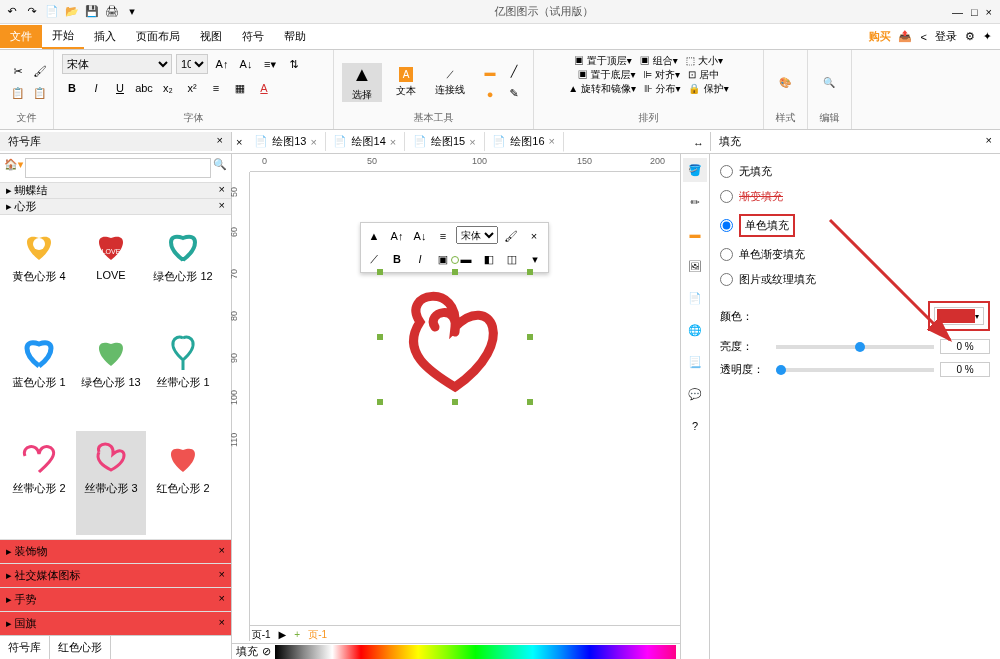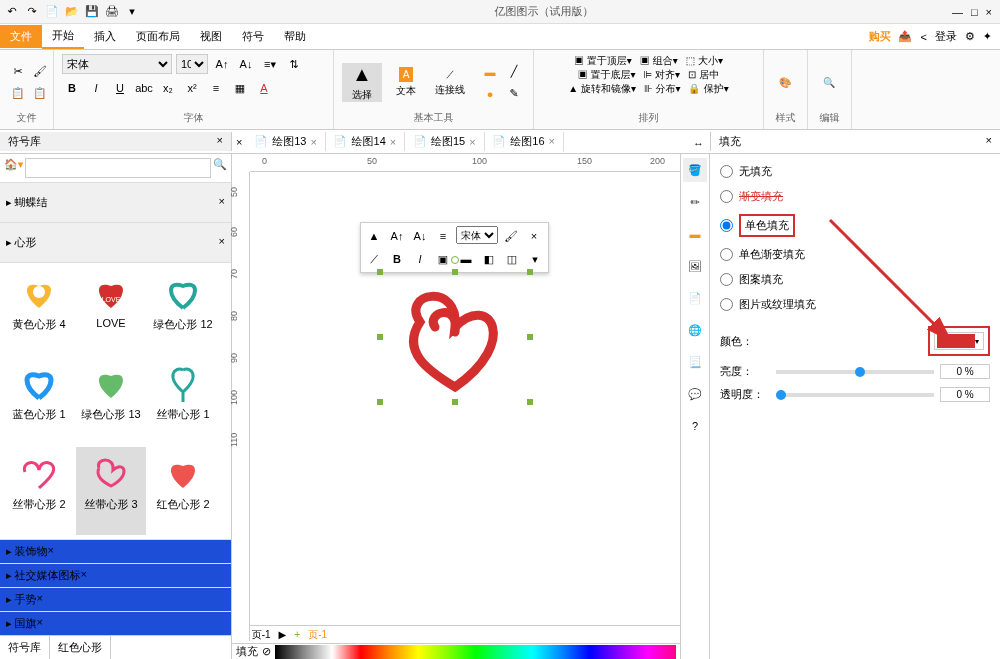--- a/index.html
+++ b/index.html
@@ -39,27 +39,27 @@
 .doctab.active { background: #fff; border-bottom: 1px solid #fff; }
 .doctab .close { color: #888; }
 
 
 .main { display: flex; height: 505px; }
 
 
 .leftpanel { width: 232px; border-right: 1px solid #ccc; display: flex; flex-direction: column; }
 .search-row { display: flex; padding: 4px; gap: 2px; border-bottom: 1px solid #ddd; }
 .search-input { flex: 1; height: 20px; border: 1px solid #ccc; }
-.cat-header { padding: 12px 6px; background: #f0f0f0; border-bottom: 1px solid #ddd; display: flex; justify-content: space-between; }
+.cat-header { padding: 0 6px; background: #f0f0f0; border-bottom: 1px solid #ddd; display: flex; justify-content: space-between; }
 .shapes-grid { flex: 1; display: flex; flex-wrap: wrap; padding: 4px; gap: 2px; overflow: hidden; }
 .shape-item { width: 70px; display: flex; flex-direction: column; align-items: center; }
 .shape-item.selected { background: #ddd; }
 .shape-thumb { width: 60px; height: 50px; display: flex; align-items: center; justify-content: center; }
 .shape-label { font-size: 11px; text-align: center; }
-.cat-collapsed { padding: 4px 6px; background: #1d4ed8; border-top: 1px solid #ddd; display: flex; justify-content: flex-start; }
+.cat-collapsed { padding: 4px 6px; background: #ef4444; border-top: 1px solid #ddd; display: flex; justify-content: space-between; }
 .bottom-tabs { display: flex; border-top: 1px solid #ccc; }
 .bottom-tab { padding: 4px 8px; border-right: 1px solid #ccc; }
 
 
 .canvas-area { flex: 1; display: flex; flex-direction: column; position: relative; background: #fff; }
 .ruler-h { height: 18px; background: #fff; border-bottom: 1px solid #ccc; margin-left: 18px; position: relative; font-size: 9px; color: #666; }
 .ruler-h span { position: absolute; top: 2px; }
 .ruler-v { width: 18px; background: #fff; border-right: 1px solid #ccc; position: absolute; left: 0; top: 18px; bottom: 18px; font-size: 9px; color: #666; }
 .ruler-v span { position: absolute; left: 2px; transform: rotate(-90deg); transform-origin: left; }
 .canvas { flex: 1; margin-left: 18px; position: relative; background: #fff; }
@@ -492,24 +492,20 @@
       <label class="fill-opt">
           <input type="radio" name="fill" checked="" style="">
           <span class="highlight-box">单色填充</span>
         </label>
       <label class="fill-opt">
           <input type="radio" name="fill" style="">
           <span>单色渐变填充</span>
         </label>
       <label class="fill-opt">
           <input type="radio" name="fill" style="">
-          <span>图案填充</span>
-        </label>
-      <label class="fill-opt">
-          <input type="radio" name="fill" style="">
           <span>图片或纹理填充</span>
         </label>
     </div>
     <div class="prop-row">
       <span class="prop-label">颜色：</span>
       <div style="flex:1"></div>
       <div class="highlight-box" style="padding:4px">
           <div class="color-box">
             <div class="color-swatch"></div>
             <span style="font-size:8px">▾</span>

